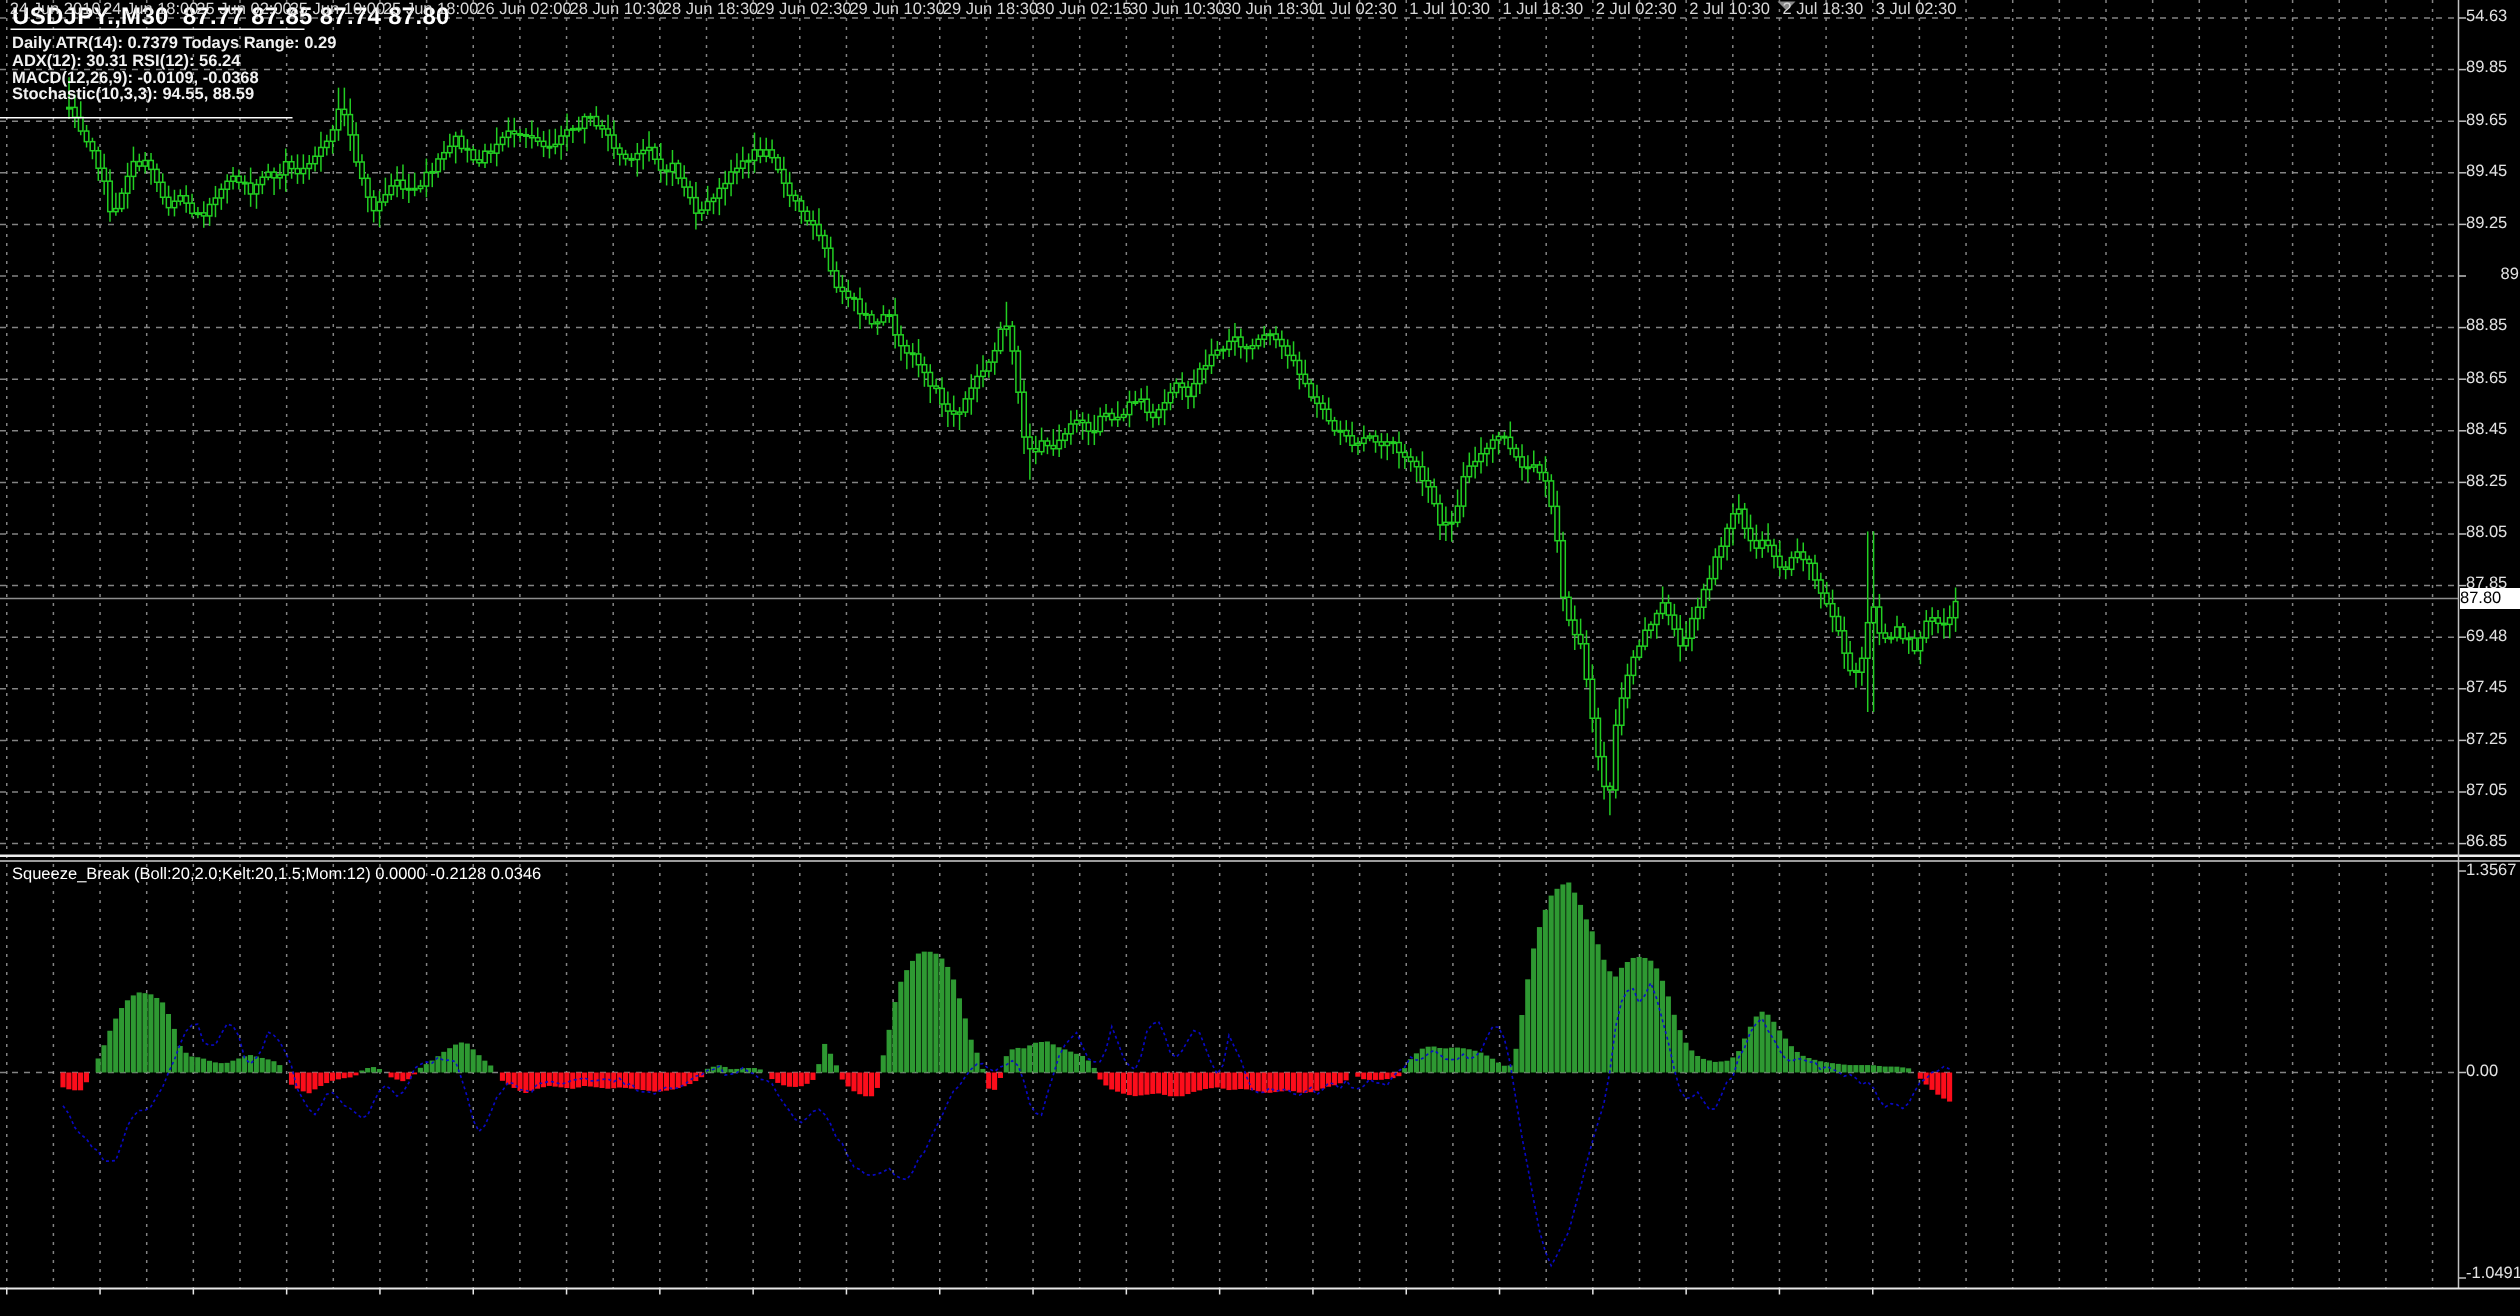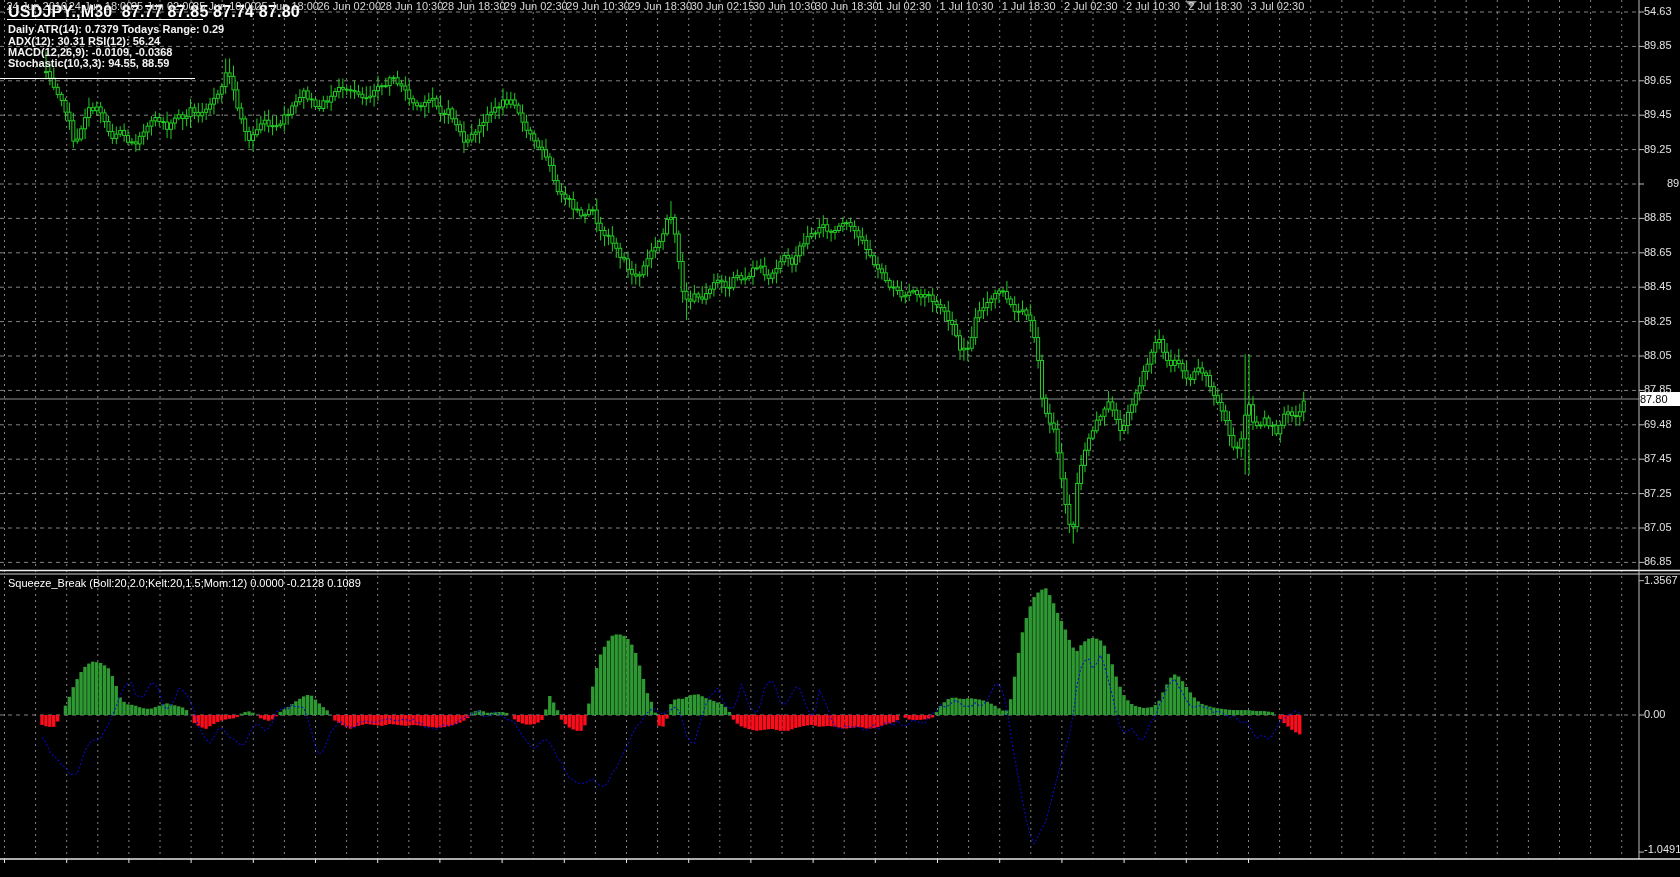--- a/index.html
+++ b/index.html
@@ -1122,21 +1122,21 @@
         <line x1="1248.5" y1="859" x2="1248.5" y2="863" stroke="#e6e6e6" stroke-width="1"></line>
       </g>
     </svg>
 
   <div class="ovl" id="symbol-title">USDJPY.,M30  87.77 87.85 87.74 87.80</div>
   <div class="ovl ind-line" style="top:23px">Daily ATR(14): 0.7379 Todays Range: 0.29</div>
   <div class="ovl ind-line" style="top:35px">ADX(12): 30.31 RSI(12): 56.24</div>
   <div class="ovl ind-line" style="top:46px">MACD(12,26,9): -0.0109, -0.0368</div>
   <div class="ovl ind-line" style="top:57px">Stochastic(10,3,3): 94.55, 88.59</div>
 
-  <div class="ovl" id="sub-label">Squeeze_Break (Boll:20,2.0;Kelt:20,1.5;Mom:12) 0.0000 -0.2128 0.1089</div>
+  <div class="ovl" id="sub-label">Squeeze_Break (Boll:20,2.0;Kelt:20,1.5;Mom:12) 0.0000 -0.2128 0.0346</div>
 
   <div id="price-badge">87.80</div>
 
   <div id="price-axis-hit"></div>
   <div id="time-axis-hit"></div>
 <div class="axis-label" style="left: 1644px; top: 5px;">54.63</div>
     <div class="axis-label" style="left: 1644px; top: 39.4px;">89.85</div>
     <div class="axis-label" style="left: 1644px; top: 73.8px;">89.65</div>
     <div class="axis-label" style="left: 1644px; top: 108.2px;">89.45</div>
     <div class="axis-label" style="left: 1644px; top: 142.6px;">89.25</div>

